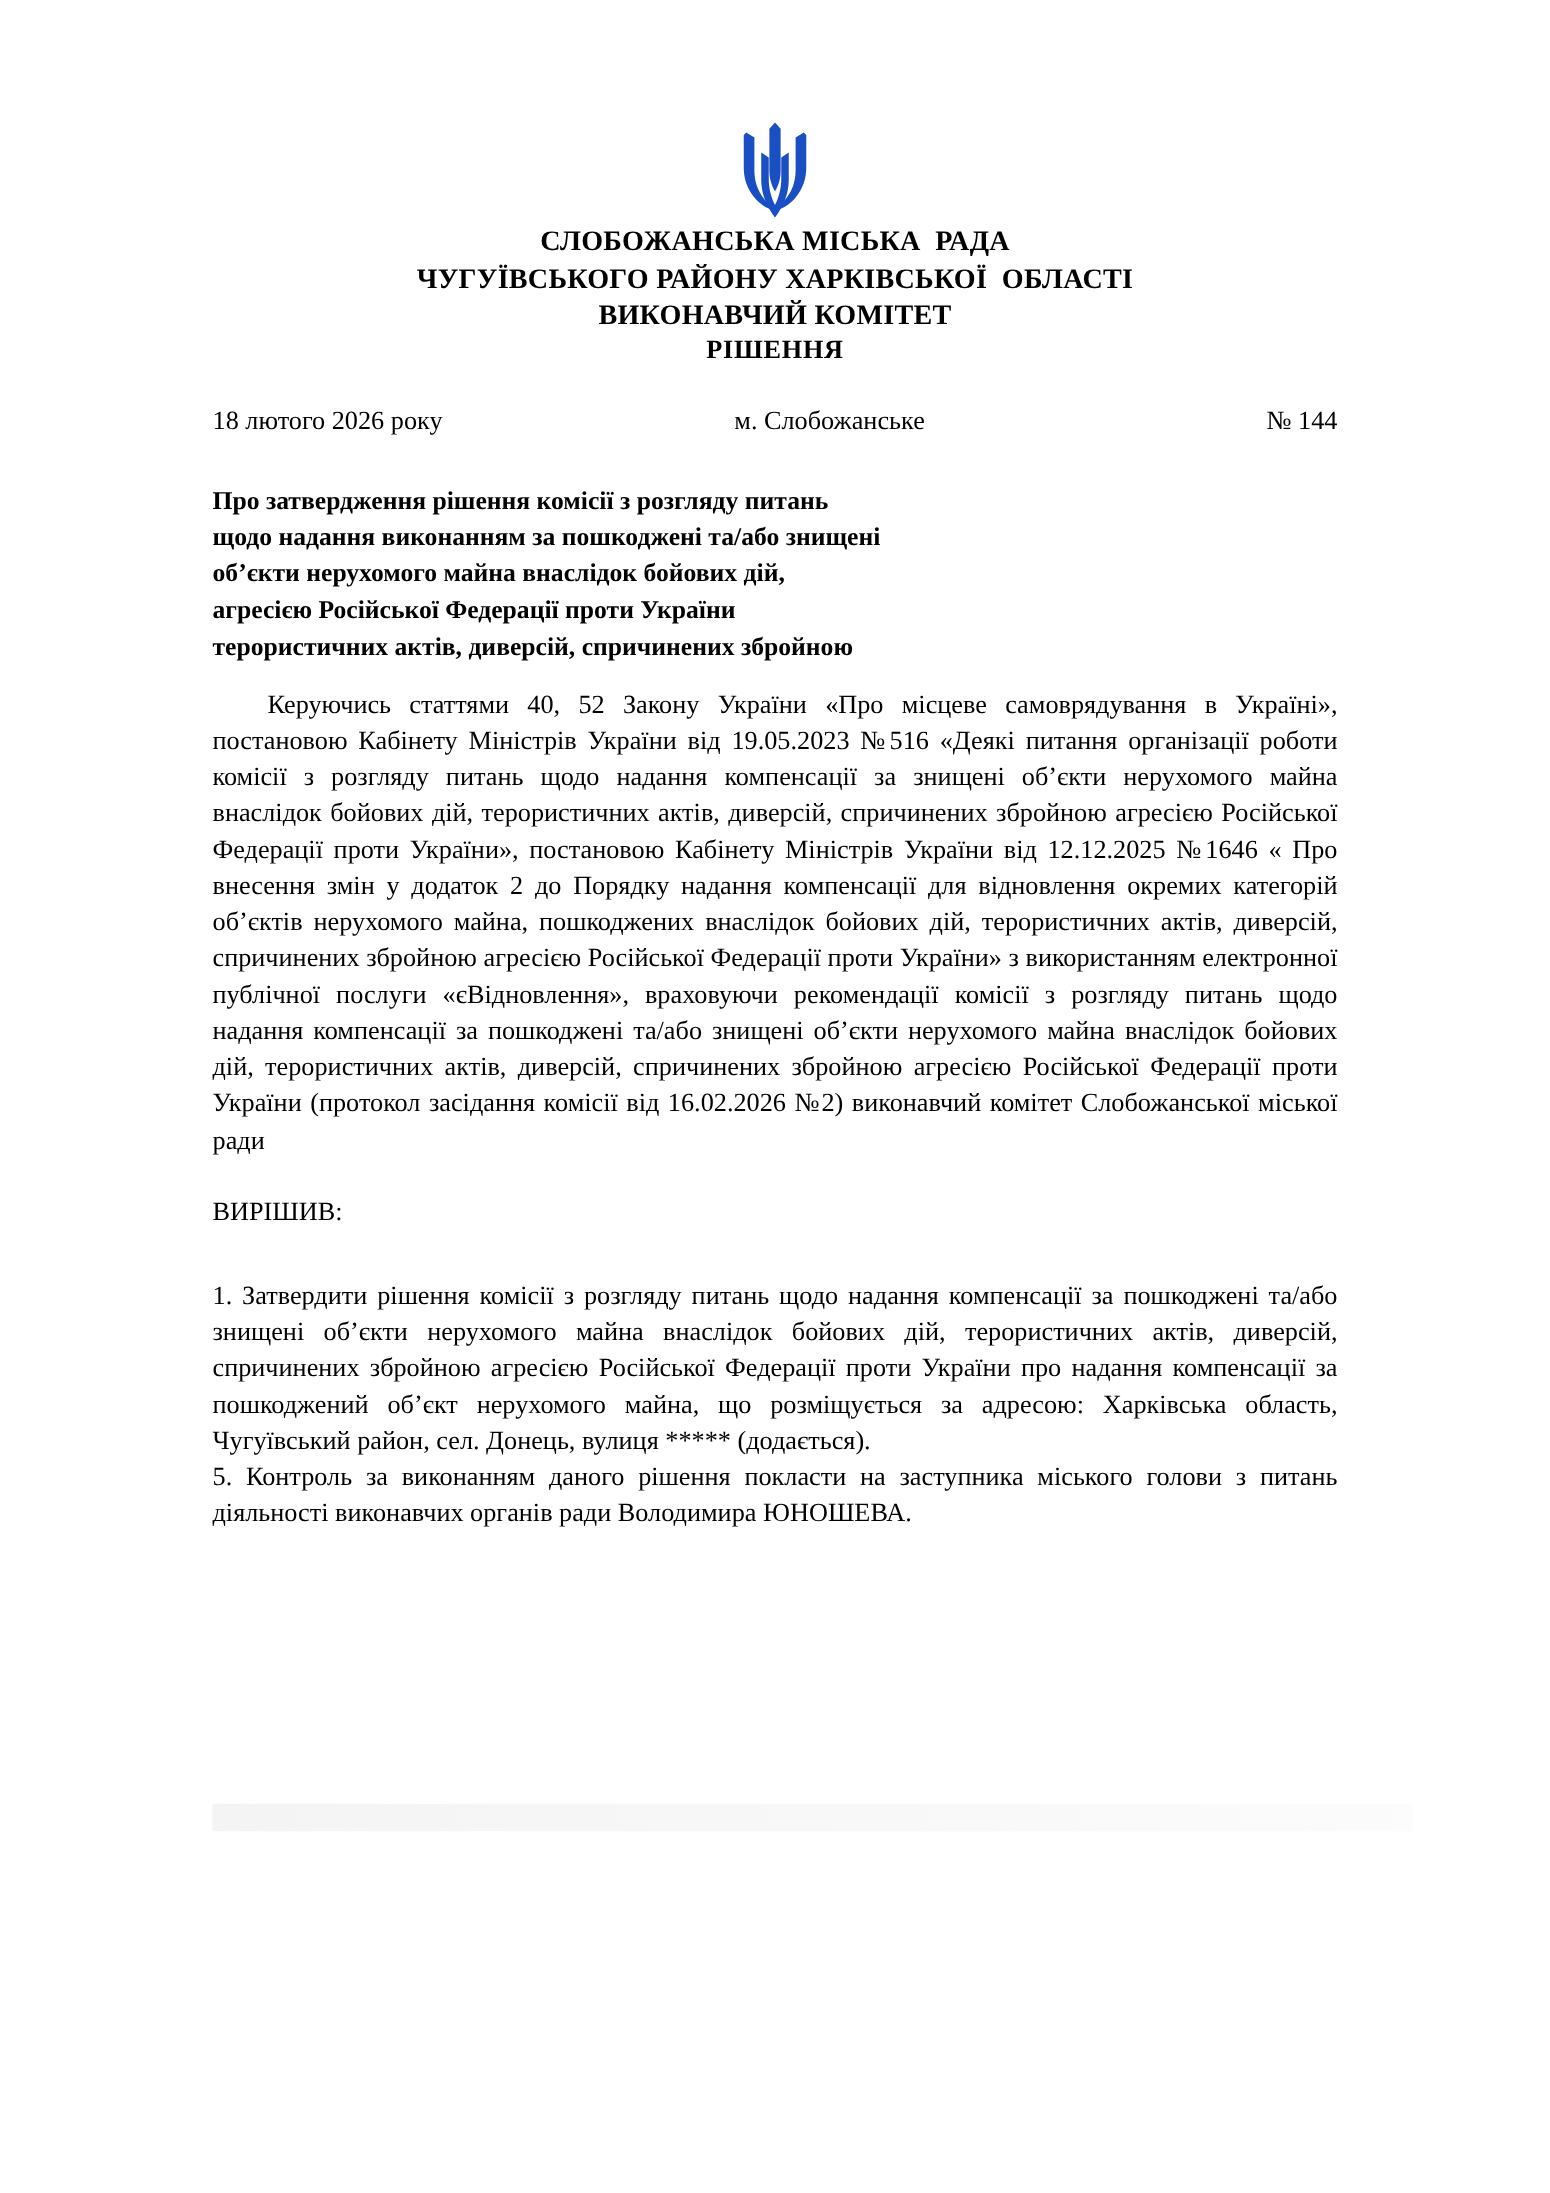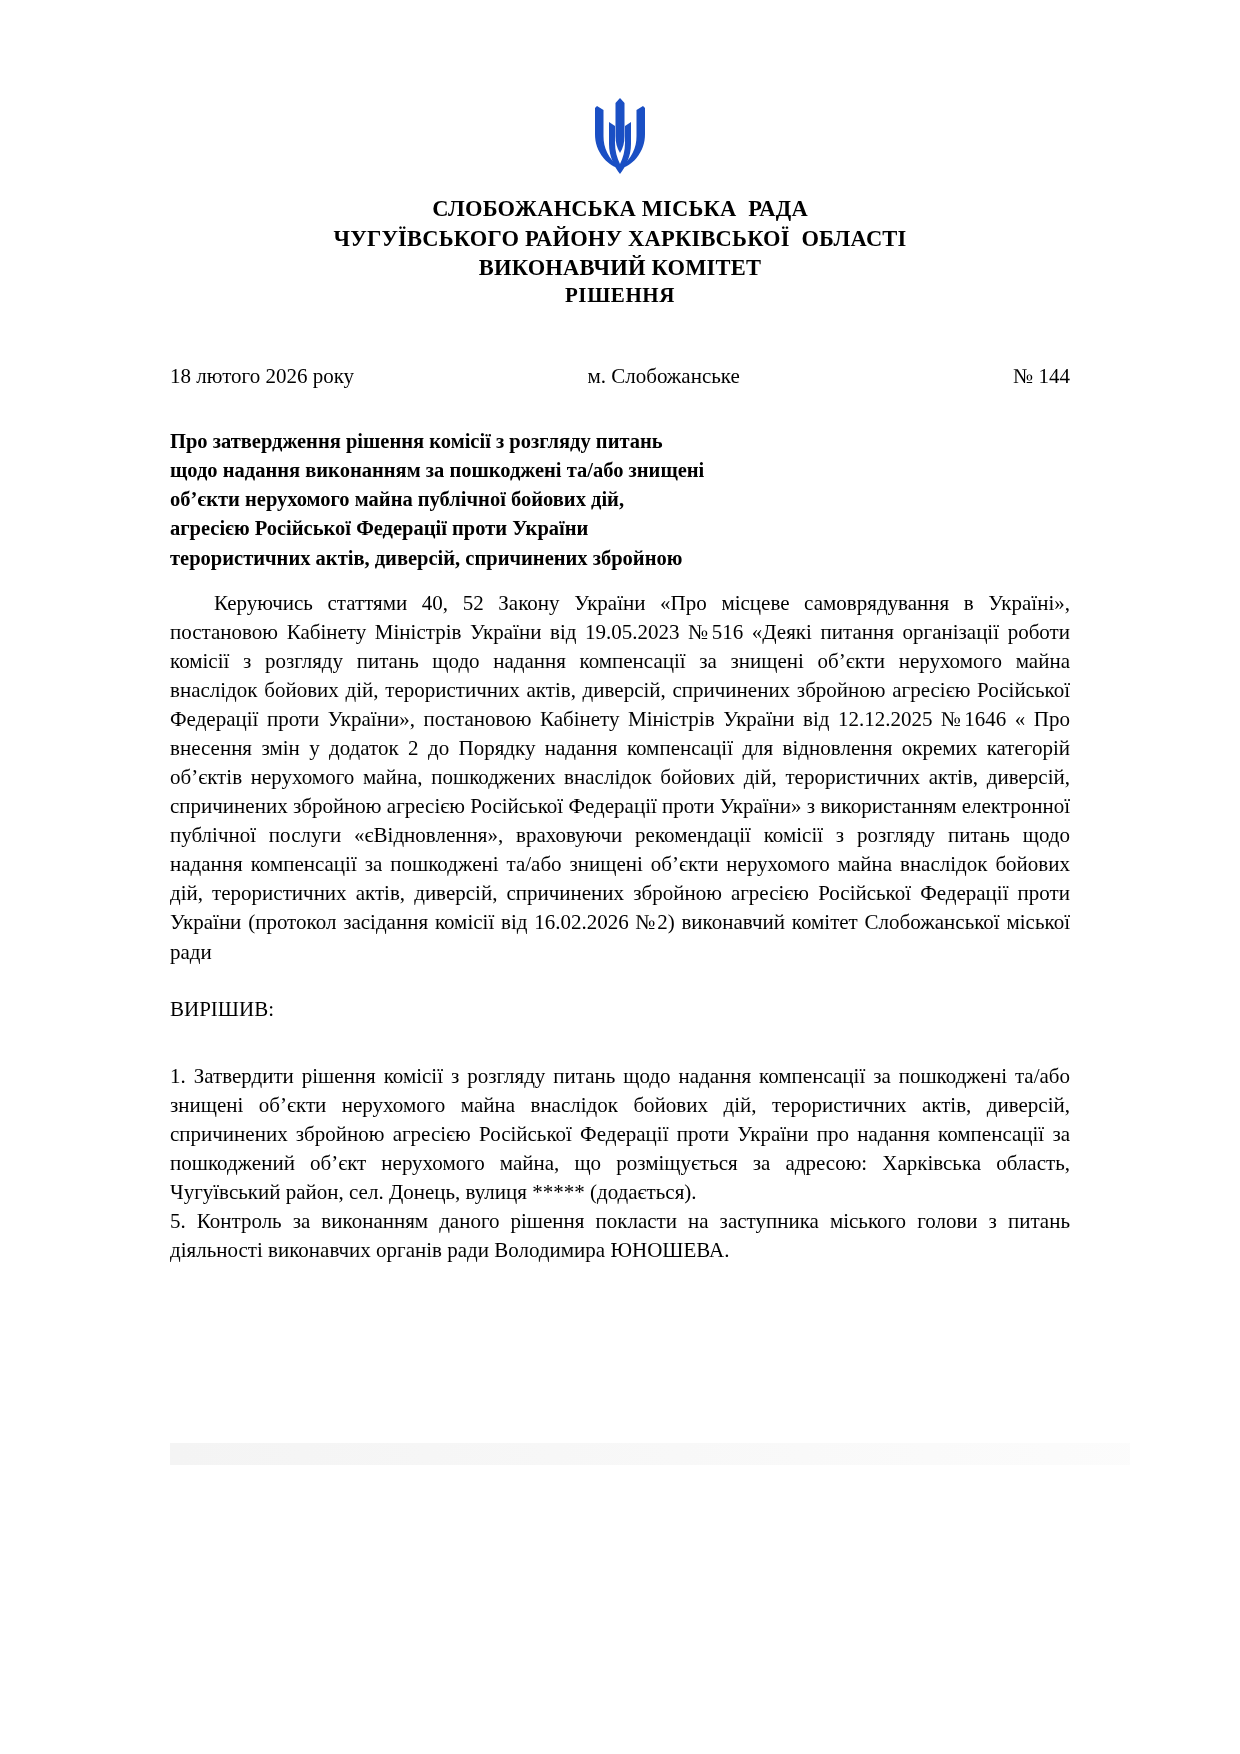--- a/index.html
+++ b/index.html
@@ -29,42 +29,41 @@
     justify-content: center;
   }
   .emblem {
     width: 58px;
     height: 82px;
     display: block;
   }
 
   
   .org-heading {
-    margin-top: 16px;
     text-align: center;
     font-weight: bold;
     font-size: 22.5px;
     line-height: 1.32;
     letter-spacing: 0.2px;
   }
   .org-heading .line {
     display: block;
     white-space: pre;
   }
 
   .doc-type {
     text-align: center;
     font-weight: bold;
     font-size: 21px;
     letter-spacing: 0.6px;
   }
 
   
   .meta-row {
-    margin-top: 56px;
+    margin-top: 32px;
     display: flex;
     align-items: baseline;
     font-size: 21px;
   }
   .meta-date { flex: 0 0 auto; }
   .meta-place {
     flex: 1 1 auto;
     text-align: center;
     margin-left: -40px;
   }
@@ -152,21 +151,21 @@
 
   <div class="meta-row">
     <div class="meta-date">18 лютого 2026 року</div>
     <div class="meta-place">м. Слобожанське</div>
     <div class="meta-number">№ 144</div>
   </div>
 
   <div class="doc-title">
     <span class="line">Про затвердження рішення комісії з розгляду питань</span>
     <span class="line">щодо надання виконанням за пошкоджені та/або знищені</span>
-    <span class="line">об’єкти нерухомого майна публічної бойових дій,</span>
+    <span class="line">об’єкти нерухомого майна внаслідок бойових дій,</span>
     <span class="line">агресією Російської Федерації проти України</span>
     <span class="line">терористичних актів, диверсій, спричинених збройною</span>
   </div>
 
   <p class="preamble">Керуючись статтями 40, 52 Закону України «Про місцеве самоврядування в Україні», постановою Кабінету Міністрів України від 19.05.2023 №516 «Деякі питання організації роботи комісії з розгляду питань щодо надання компенсації за знищені об’єкти нерухомого майна внаслідок бойових дій, терористичних актів, диверсій, спричинених збройною агресією Російської Федерації проти України», постановою Кабінету Міністрів України від 12.12.2025 №1646 « Про внесення змін у додаток 2 до Порядку надання компенсації для відновлення окремих категорій об’єктів нерухомого майна, пошкоджених внаслідок бойових дій, терористичних актів, диверсій, спричинених збройною агресією Російської Федерації проти України» з використанням електронної публічної послуги «єВідновлення», враховуючи рекомендації комісії з розгляду питань щодо надання компенсації за пошкоджені та/або знищені об’єкти нерухомого майна внаслідок бойових дій, терористичних актів, диверсій, спричинених збройною агресією Російської Федерації проти України  (протокол засідання комісії від 16.02.2026 №2) виконавчий комітет Слобожанської міської ради</p>
 
   <div class="resolve-word">ВИРІШИВ:</div>
 
   <div class="clauses">
     <p class="clause" style="margin:0 0 0 0;">1. Затвердити рішення комісії з розгляду питань щодо надання компенсації за пошкоджені та/або знищені об’єкти нерухомого майна внаслідок бойових дій, терористичних актів, диверсій, спричинених збройною агресією Російської Федерації проти України про надання компенсації за пошкоджений об’єкт нерухомого майна, що розміщується за адресою: Харківська область, Чугуївський район, сел. Донець, вулиця ***** (додається).</p>

